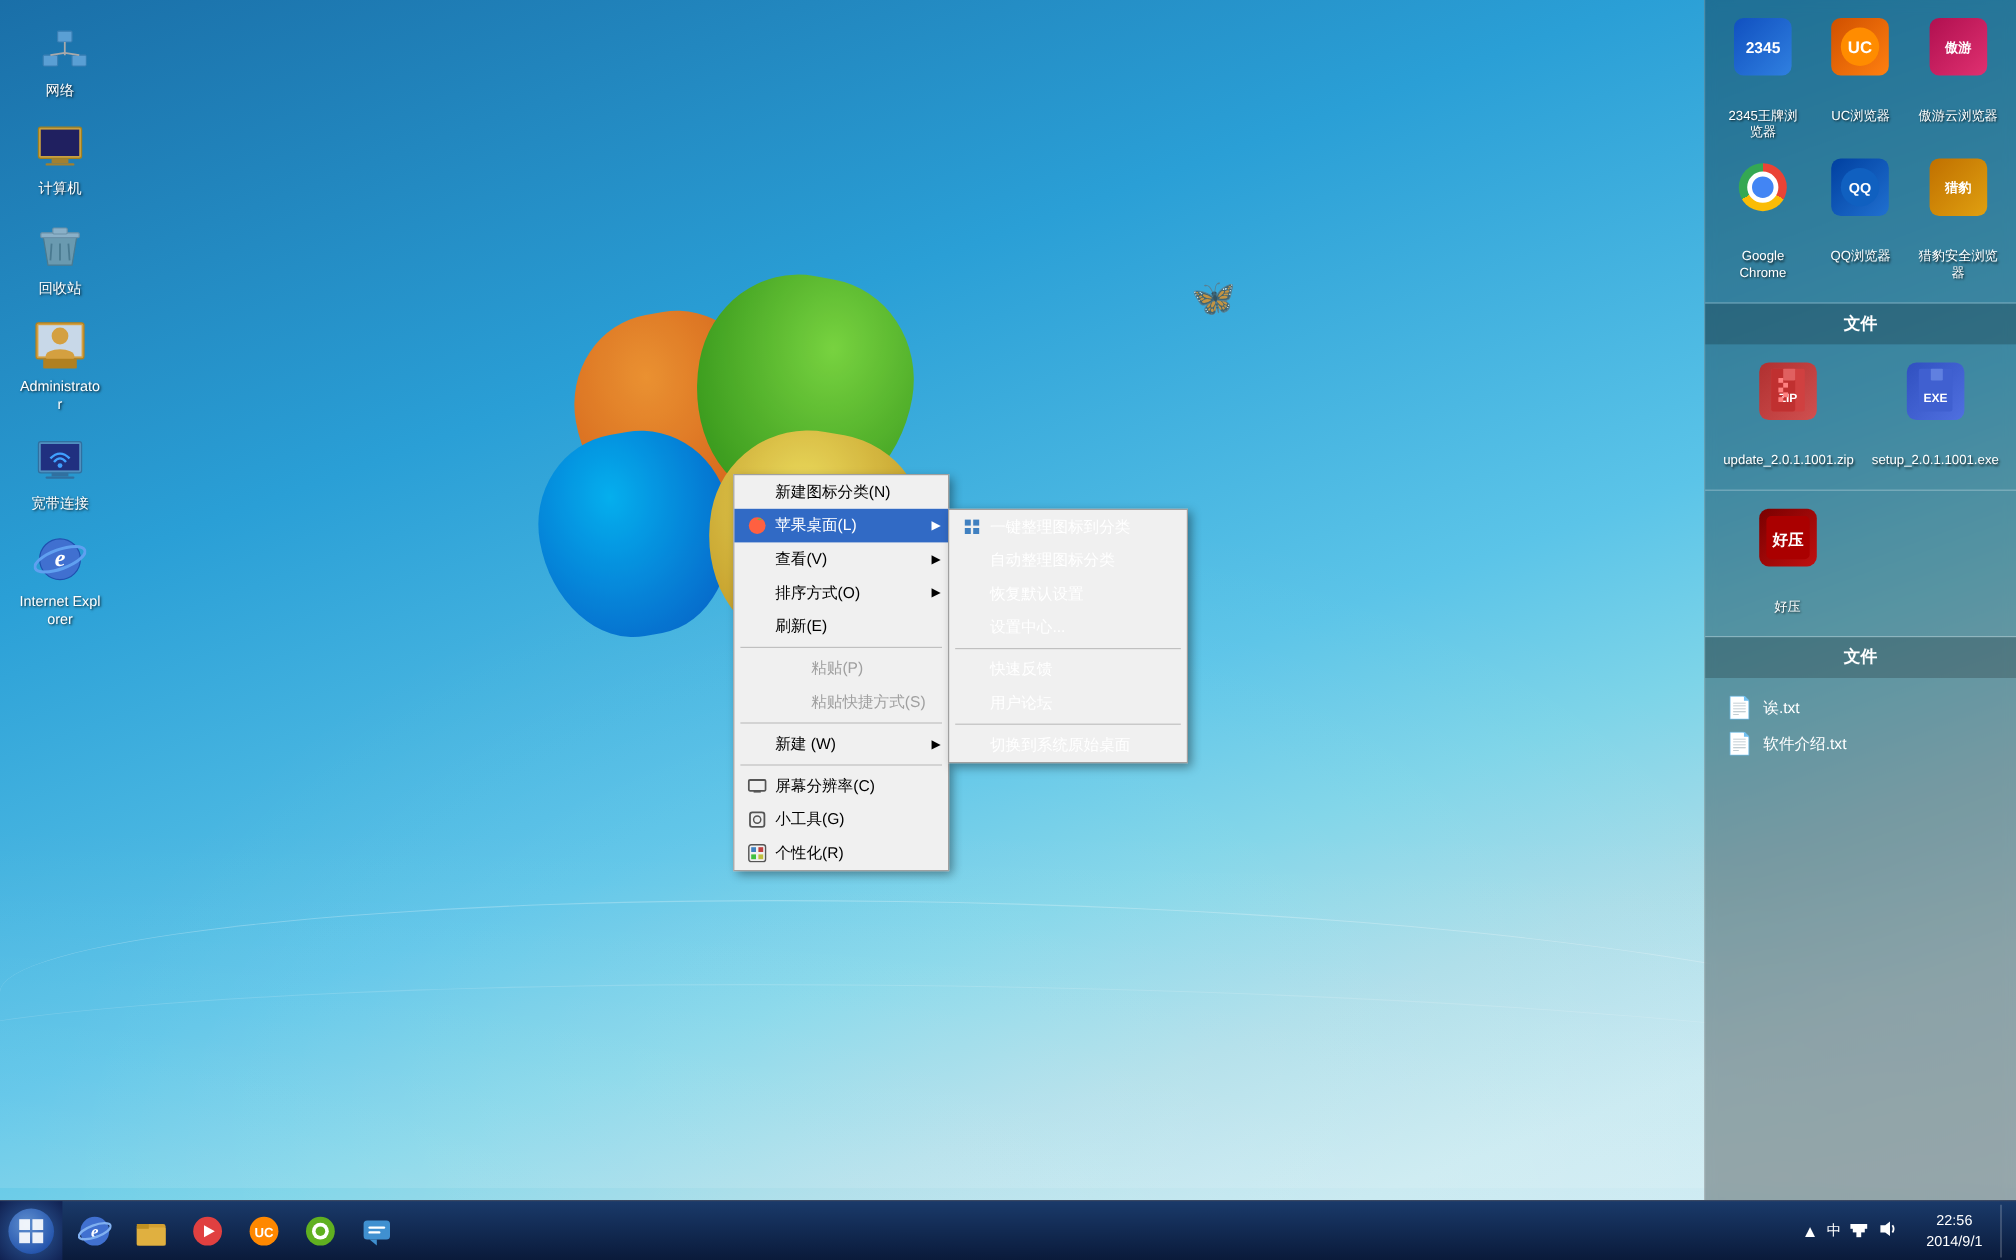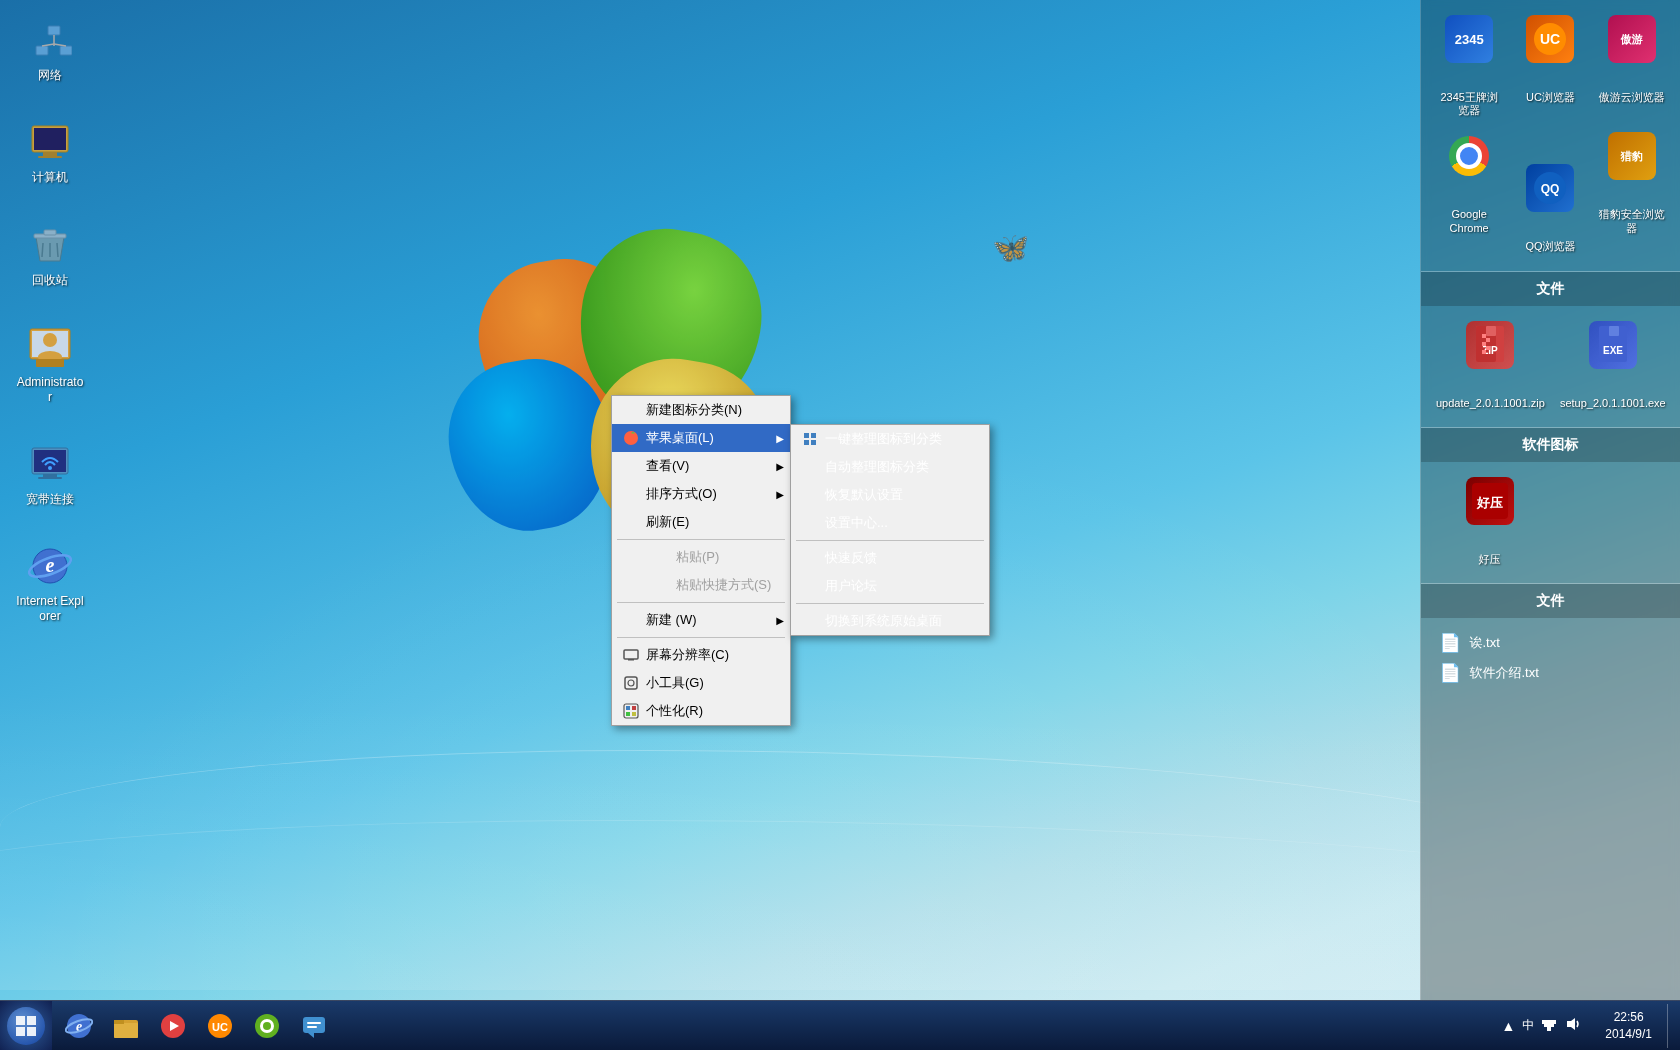--- a/index.html
+++ b/index.html
@@ -82,21 +82,21 @@
       border-radius: 50% 50% 50% 50% / 50% 50% 60% 60%;
     }
 
     
     .desktop-icons {
       position: absolute;
       top: 10px;
       left: 10px;
       display: flex;
       flex-direction: column;
-      gap: 24px;
+      gap: 4px;
     }
 
     .desktop-icon {
       display: flex;
       flex-direction: column;
       align-items: center;
       width: 80px;
       padding: 6px;
       border-radius: 4px;
       cursor: pointer;
@@ -517,21 +517,21 @@
         </div>
 
         <div class="panel-icon-item">
           <div class="panel-icon-img" style="background:transparent;padding:4px;">
             <div class="chrome-ring"></div>
           </div>
           <span class="panel-icon-label">Google Chrome</span>
         </div>
 
         <div class="panel-icon-item">
-          <div class="panel-icon-img" style="background:linear-gradient(135deg,#0040a0,#2070d0);margin-top:32px;">
+          <div class="panel-icon-img" style="background:linear-gradient(135deg,#0040a0,#2070d0);">
             <svg width="36" height="36" viewBox="0 0 36 36">
               <circle cx="18" cy="18" r="16" fill="#1060c0"></circle>
               <text x="18" y="23" text-anchor="middle" font-size="12" font-weight="bold" fill="white">QQ</text>
             </svg>
           </div>
           <span class="panel-icon-label">QQ浏览器</span>
         </div>
 
         <div class="panel-icon-item">
           <div class="panel-icon-img" style="background:linear-gradient(135deg,#c07000,#e0a010);font-size:11px;">猎豹</div>
@@ -568,21 +568,20 @@
               <text x="18" y="28" text-anchor="middle" font-size="10" font-weight="bold" fill="white">EXE</text>
             </svg>
           </div>
           <span class="panel-icon-label">setup_2.0.1.1001.exe</span>
         </div>
       </div>
     </div>
     <div class="panel-divider"></div>
 
     <div class="panel-section">
-      <div class="panel-section-title">软件图标</div>
       <div class="panel-icons-grid" style="grid-template-columns: repeat(2,1fr);">
         <div class="panel-icon-item">
           <div class="panel-icon-img" style="background:linear-gradient(135deg,#7a0000,#c01010);">
             <svg width="40" height="40" viewBox="0 0 40 40">
               <rect x="2" y="2" width="36" height="36" rx="4" fill="#aa0000"></rect>
               <text x="20" y="26" text-anchor="middle" font-size="13" font-weight="bold" fill="white">好压</text>
             </svg>
           </div>
           <span class="panel-icon-label">好压</span>
         </div>

